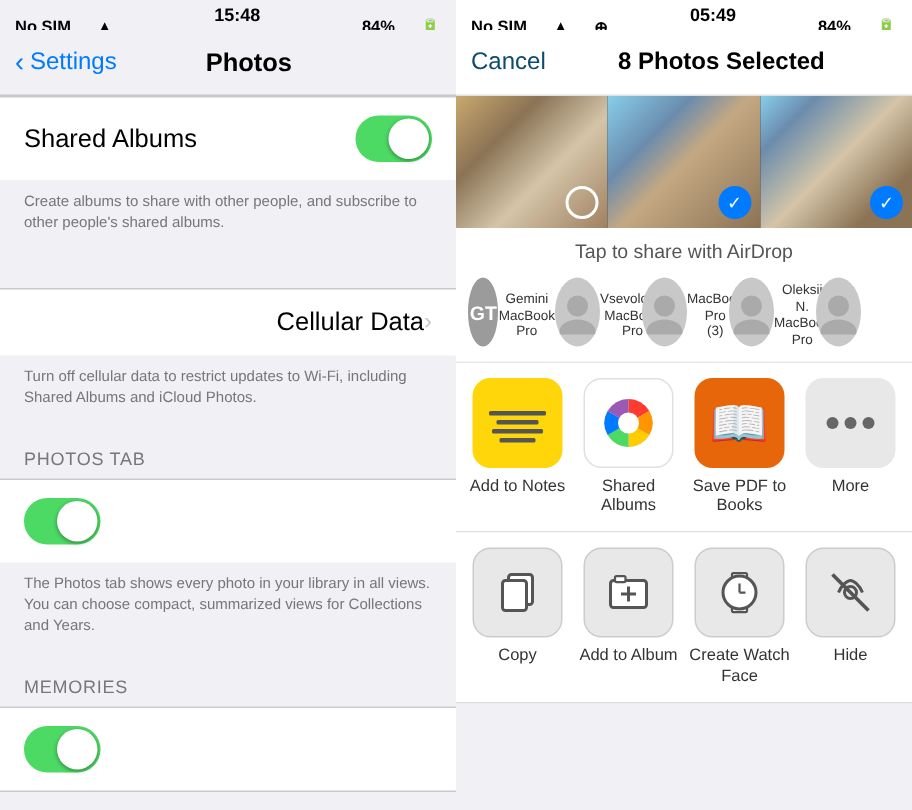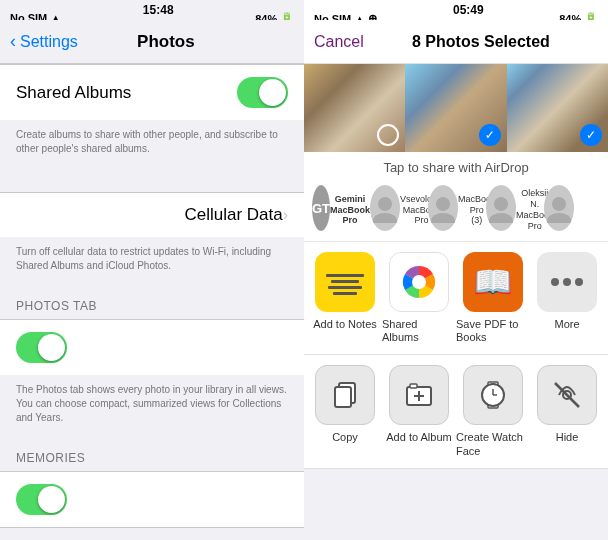--- a/index.html
+++ b/index.html
@@ -25,22 +25,22 @@
       justify-content: space-between;
       align-items: center;
       padding: 4px 10px;
       background: #f0f0f5;
       font-size: 12px;
       font-weight: 600;
       height: 20px;
     }
     .status-left, .status-right {
       display: flex;
-      align-items: flex-end;
-      gap: 3px;
+      align-items: center;
+      gap: 17px;
       font-size: 11px;
       margin-top: 16px;
     }
     .status-center { font-size: 12px; font-weight: 600; }
     .nav-bar {
       display: flex;
       align-items: center;
       padding: 6px 10px;
       background: #f0f0f5;
       border-bottom: 1px solid #c8c8cd;
@@ -147,21 +147,21 @@
     }
     .share-nav {
       display: flex;
       align-items: center;
       padding: 6px 10px;
       background: white;
       border-bottom: 1px solid #e0e0e0;
       height: 44px;
     }
     .cancel-btn {
-      color: #701a75;
+      color: #0c4a6e;
       font-size: 16px;
     }
     .share-title {
       flex: 1;
       text-align: center;
       font-size: 16px;
       font-weight: 600;
       color: #000;
     }
     .photos-strip {
@@ -287,20 +287,21 @@
     }
     .action-icon-books {
       background: #e8660a;
     }
     .action-icon-more {
       background: #e8e8e8;
     }
     .action-label {
       font-size: 11px;
       color: #333;
+      text-align: center;
       line-height: 1.2;
     }
     .notes-lines {
       display: flex;
       flex-direction: column;
       gap: 3px;
       padding: 8px 6px 4px;
       width: 100%;
     }
     .notes-line {
@@ -437,21 +438,21 @@
     <div class="photo-thumb photo3">
       <div class="photo-check">✓</div>
     </div>
   </div>
 
   <div class="airdrop-row">Tap to share with AirDrop</div>
 
   <div class="contacts-row">
     <div class="contact-item">
       <div class="contact-avatar contact-gt">GT</div>
-      <div class="contact-name" style="font-size:9px;font-weight:bold;">Gemini<br>MacBook Pro</div>
+      <div class="contact-name" style="font-size:9px;">Gemini<br>MacBook Pro</div>
     </div>
     <div class="contact-item">
       <div class="contact-avatar">
         <svg width="30" height="30" viewBox="0 0 30 30">
             <circle cx="15" cy="11" r="7" fill="#aaa"></circle>
             <ellipse cx="15" cy="28" rx="12" ry="8" fill="#aaa"></ellipse>
           </svg>
       </div>
       <div class="contact-name" style="font-size:9px;">Vsevolod's<br>MacBook Pro</div>
     </div>

